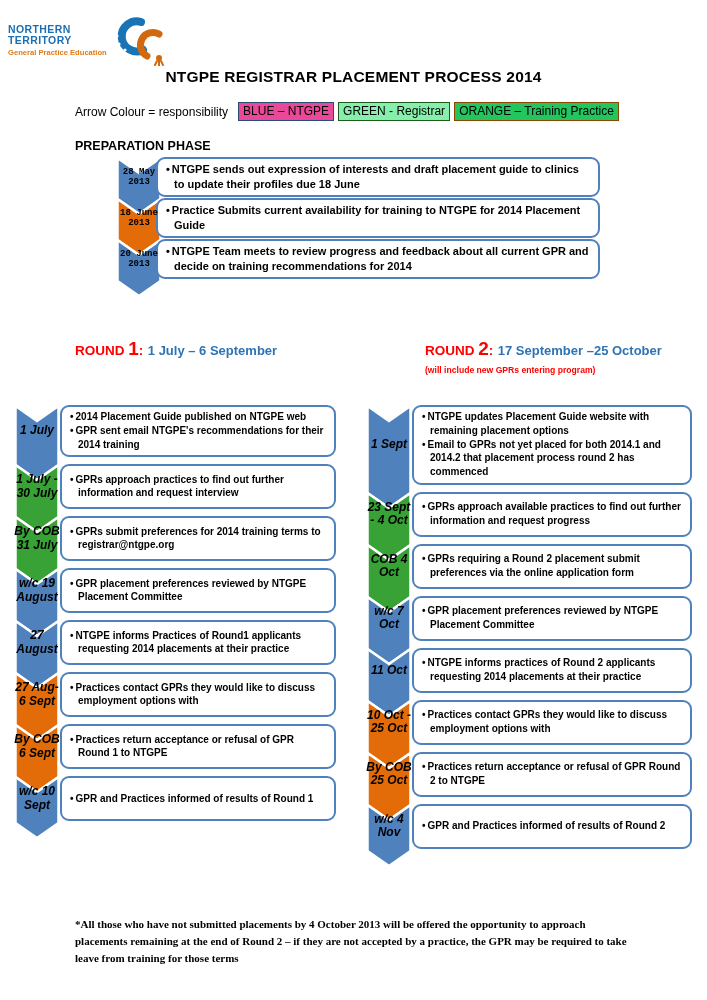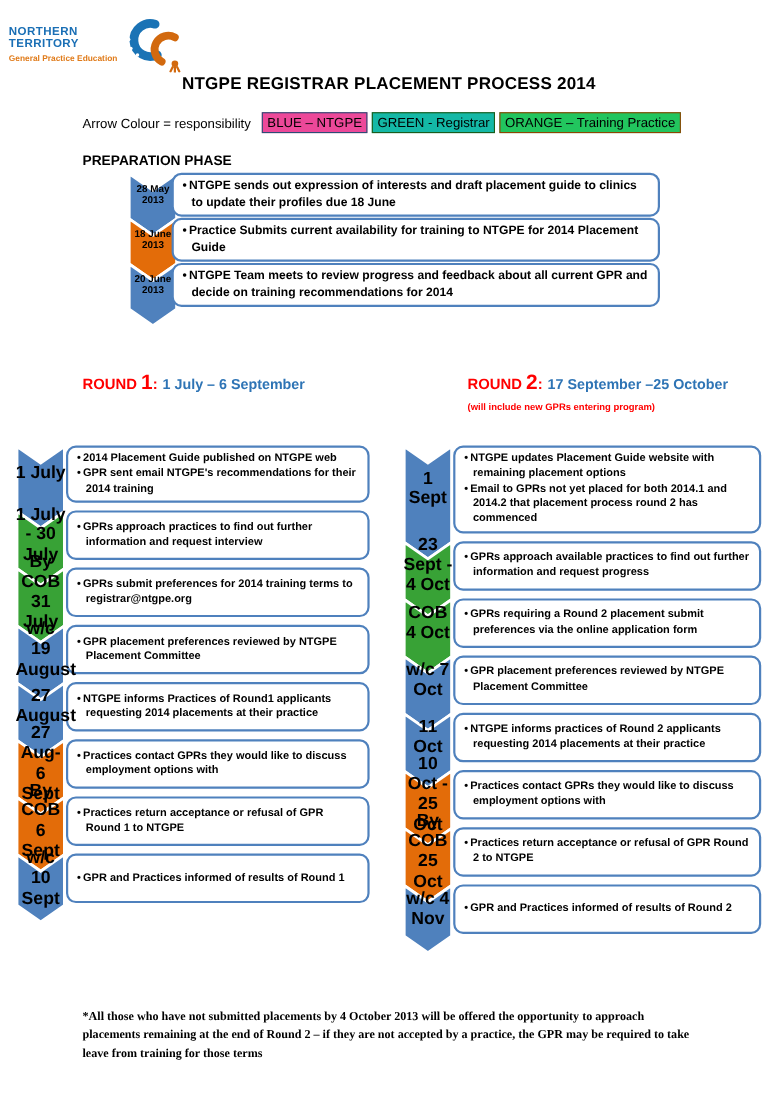--- a/index.html
+++ b/index.html
@@ -34,34 +34,34 @@
     border:2px solid #4f81bd; border-radius:9px;
     padding:3px 8px 4px 8px; display:flex; flex-direction:column; justify-content:center;
   }
   .step-box ul { list-style:none; }
   .step-box li { padding-left:8px; text-indent:-8px; font-weight:bold; }
   .step-box li::before { content:"\2022"; margin-right:2px; }
   
   .prep-col { margin:4px 0 0 116px; width:484px; padding-bottom:20px; }
   .prep-col .step-row { margin-bottom:1px; }
   .prep-col .step-box { margin-left:40px; min-height:36px; font-size:11px; line-height:1.32; }
-  .prep-col .chev-date { font-size:9px; }
+  .prep-col .chev-date { font-size:9px;font-family:Liberation Mono, monospace; }
   
   .rounds-headings { display:flex; margin:38px 0 0 75px; }
   .rh-left { width:350px; }
   .rh-round { color:#ff0000; font-weight:bold; font-size:13.5px; }
   .rh-num { font-size:19px; }
   .rh-dates { color:#2e74b5; font-weight:bold; font-size:13px; }
   .rh-note { color:#ff0000; font-weight:bold; font-size:8.6px; margin-top:5px; }
   .rounds { display:flex; margin:30px 0 0 14px; }
   .round-col { width:322px; padding-bottom:20px; }
   .round-col.second { width:326px; margin-left:30px; }
   .round-col .step-row { margin-bottom:7px; }
   .round-col .step-box { margin-left:46px; min-height:45px; font-size:10px; line-height:1.38; }
-  .round-col .chev-date { font-size:16px; }
+  .round-col .chev-date { font-size:12px;font-style:italic; }
   
   .footnote { margin:40px 0 0 75px; width:560px; font-weight:bold; font-size:11px; line-height:1.55;font-family:Liberation Serif, serif; }
 </style>
 </head>
 <body>
 
 <div class="header">
   <div class="logo-text">
     <div class="logo-line1">NORTHERN</div>
     <div class="logo-line2">TERRITORY</div>
@@ -79,21 +79,21 @@
     <circle cx="56" cy="44" r="3" fill="#d2690e"></circle>
     <path d="M54 47 l-2 4 M56 47 l0 5 M58 47 l2 4" stroke="#d2690e" stroke-width="2" stroke-linecap="round" fill="none"></path>
   </svg>
 </div>
 
 <div class="title">NTGPE REGISTRAR PLACEMENT PROCESS 2014</div>
 
 <div class="legend">
   <span class="legend-label">Arrow Colour = responsibility</span>
   <span class="legend-chip" style="background:#ec4899; border-color:#2c4d75;">BLUE – NTGPE</span>
-  <span class="legend-chip" style="background:#14b8a6; border-color:#1c5c1c;">GREEN  - Registrar</span>
+  <span class="legend-chip" style="background:#86efac; border-color:#1c5c1c;">GREEN  - Registrar</span>
   <span class="legend-chip" style="background:#22c55e; border-color:#8e4503;">ORANGE – Training Practice</span>
 </div>
 
 <div class="prep-heading">PREPARATION PHASE</div>
 
 <div class="tl-col prep-col">
   <div class="step-row">
     <svg class="chevron" width="46" height="58" viewBox="0 0 46 58">
         <polygon stroke="#ffffff" stroke-width="2.5" points="1.5,1 23,16 44.5,1 44.5,42 23,57 1.5,42" fill="#4f81bd"></polygon>
       </svg>

